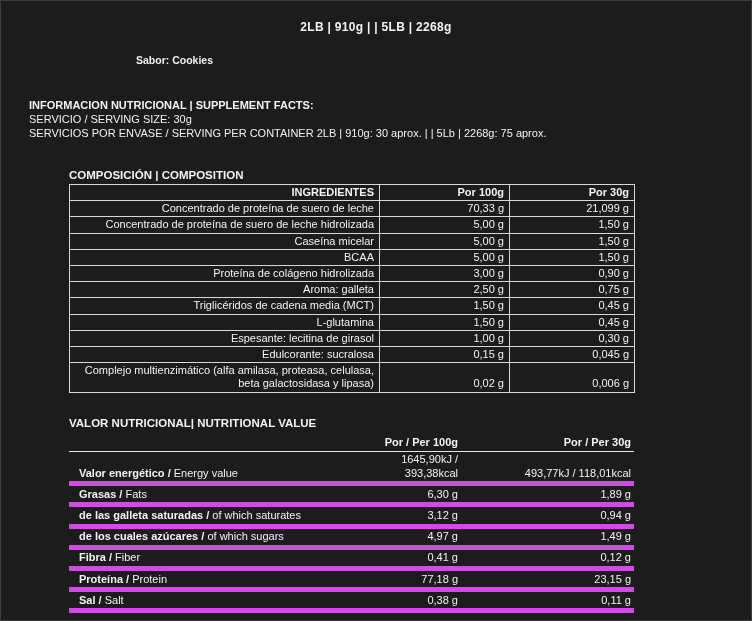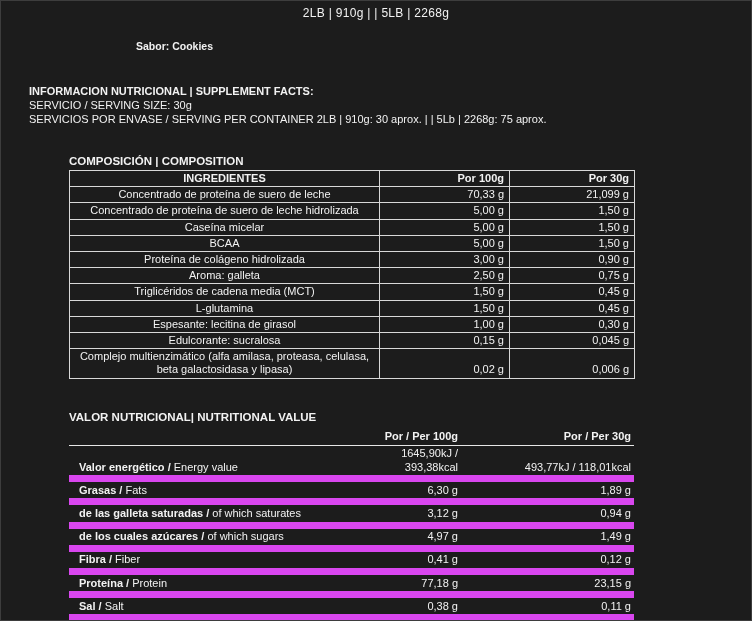--- a/index.html
+++ b/index.html
@@ -10,24 +10,24 @@
     position: relative;
     width: 752px;
     height: 621px;
     background: #1c1c1c;
     color: #f2f2f2;
     overflow: hidden;
     border: 1px solid #3d3d3d;
   }
 
   .top-sizes {
-    padding-top: 5px;
+    padding-top: 19px;
     text-align: center;
     font-size: 12px;
-    font-weight: normal;
+    font-weight: bold;
     letter-spacing: 0.3px;
   }
 
   .flavor {
     margin: 20px 0 0 135px;
     font-size: 10.5px;
     font-weight: bold;
   }
 
   .info-block {
@@ -35,47 +35,47 @@
     font-size: 11px;
     line-height: 14px;
   }
   .info-block .title { font-weight: bold; }
 
   .section-title {
     margin: 29px 0 3px 68px;
     font-size: 11.5px;
     font-weight: bold;
   }
-  .section-title.nutri { margin-top: 32px; margin-bottom: 6px; }
+  .section-title.nutri { margin-top: 24px; margin-bottom: 6px; }
 
   table {
     border-collapse: collapse;
     font-size: 11px;
     margin-left: 68px;
     width: 565px;
     table-layout: fixed;
   }
 
   .comp-table th, .comp-table td {
     border: 1px solid #d8d8d8;
     padding: 1px 5px;
     line-height: 13.2px;
     vertical-align: bottom;
-    text-align: center;
+    text-align: right;
     font-weight: normal;
   }
   .comp-table thead th { font-weight: bold; }
 
   .nutri-table th, .nutri-table td {
     padding: 1.5px 3px;
     line-height: 13.2px;
     vertical-align: bottom;
     text-align: left;
     font-weight: normal;
-    border-bottom: 7px solid #d946ef;
+    border-bottom: 5px solid #d946ef;
   }
   .nutri-table thead th { font-weight: bold; border-bottom: 1px solid #e6e6e6; }
   .nutri-table td:first-child, .nutri-table th:first-child { padding-left: 10px; }
 
   .num { text-align: right !important; }
   .b { font-weight: bold; }
 </style>
 </head>
 <body>
 

